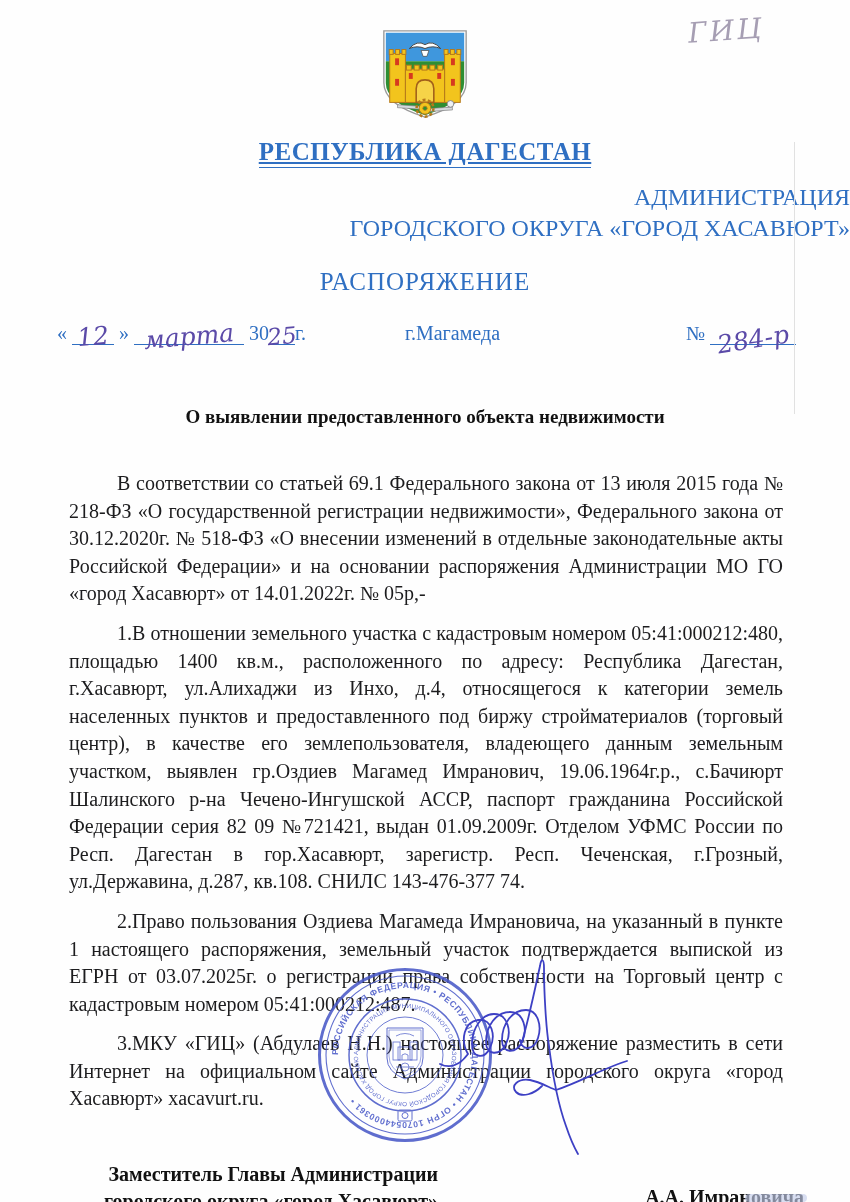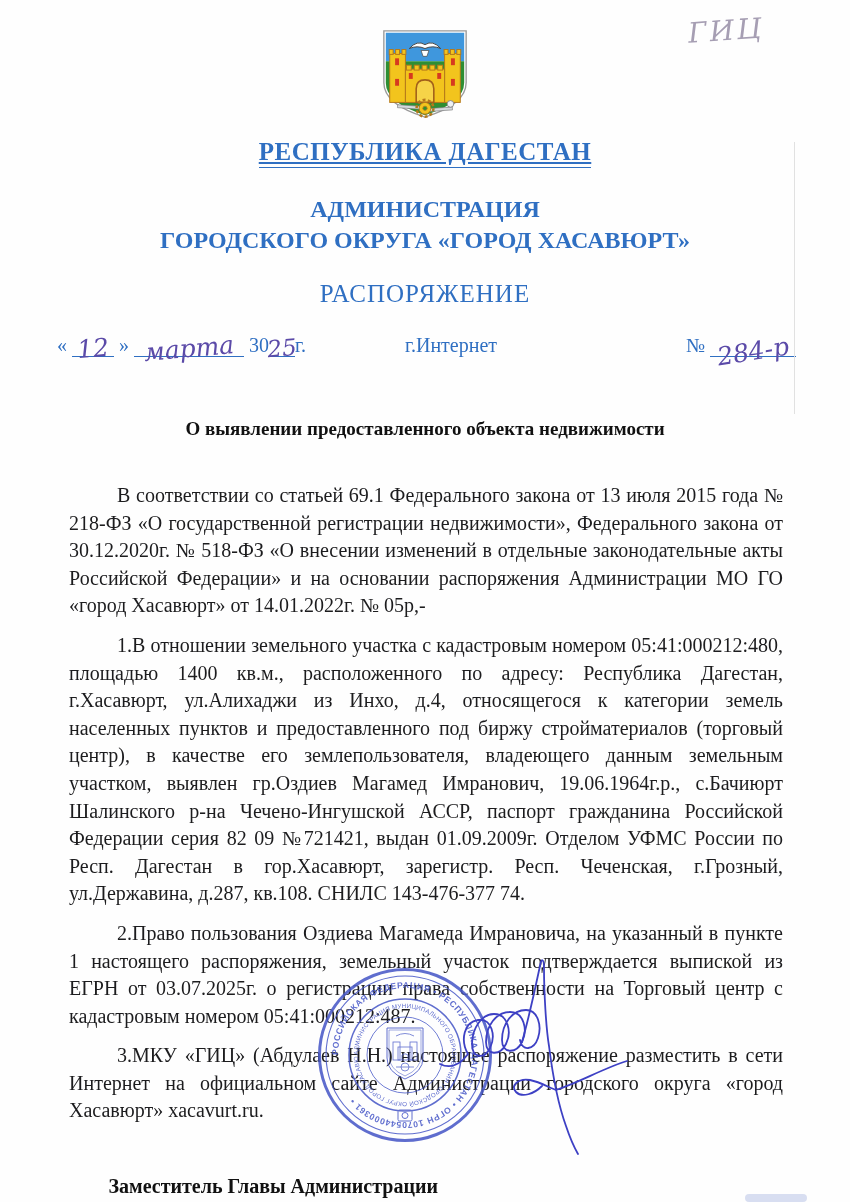--- a/index.html
+++ b/index.html
@@ -19,22 +19,22 @@
   
   .emblem{display:block;margin:26px auto 0;}
   .republic{
     margin:16px 0 0;text-align:center;color:var(--blue);
     font-size:25px;font-weight:bold;letter-spacing:.5px;
   }
   .republic .dbl-underline{
     text-decoration:underline;border-bottom:1.5px solid var(--blue);padding-bottom:2px;
   }
   .admin{
-    margin-top:28px;text-align:center;color:var(--blue);
-    font-size:24px;font-weight:bold;line-height:31px;
+    margin-top:16px;text-align:right;color:var(--blue);
+    font-size:24px;font-weight:normal;line-height:31px;
   }
   .doc-type{
     margin-top:24px;text-align:center;color:var(--blue);
     font-size:25px;font-weight:normal;letter-spacing:1px;
   }
   
   .date-row{position:relative;height:46px;margin-top:18px;color:var(--blue);font-size:20px;}
   .d-left{position:absolute;left:57px;top:8px;}
   .d-city{position:absolute;left:405px;top:8px;}
   .d-num{position:absolute;left:686px;top:8px;}
@@ -140,21 +140,21 @@
   <div class="doc-type">РАСПОРЯЖЕНИЕ</div>
 
   <div class="date-row">
     <span class="d-left">
       <span>«</span>
       <span class="blank w-day"><span class="ink">12</span></span>
       <span>»</span>
       <span class="blank w-month"><span class="ink">марта</span></span>
       <span>30</span><span class="blank w-year"><span class="ink">25</span></span><span>г.</span>
     </span>
-    <span class="d-city">г.Интернет</span>
+    <span class="d-city">г.Магамеда</span>
     <span class="d-num">
       <span>№</span>
       <span class="blank w-num"><span class="ink">284-р</span></span>
     </span>
   </div>
 
   <div class="subject">О выявлении предоставленного объекта недвижимости</div>
 
   <div class="body-text">
     <p class="gap-after">В соответствии со статьей 69.1 Федерального закона от 13 июля 2015 года № 218-ФЗ «О государственной регистрации недвижимости», Федерального закона от 30.12.2020г. № 518-ФЗ «О внесении изменений в отдельные законодательные акты Российской Федерации» и на основании распоряжения Администрации МО ГО «город Хасавюрт» от 14.01.2022г. № 05р,-</p>

